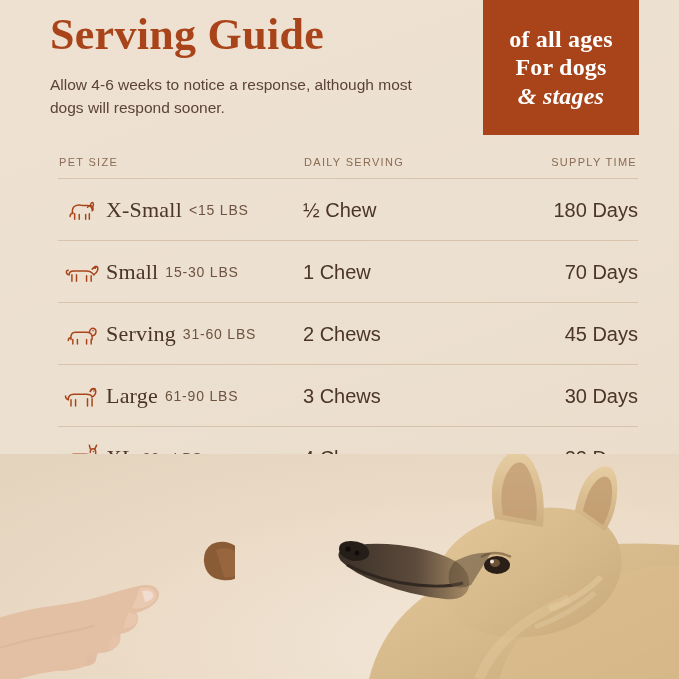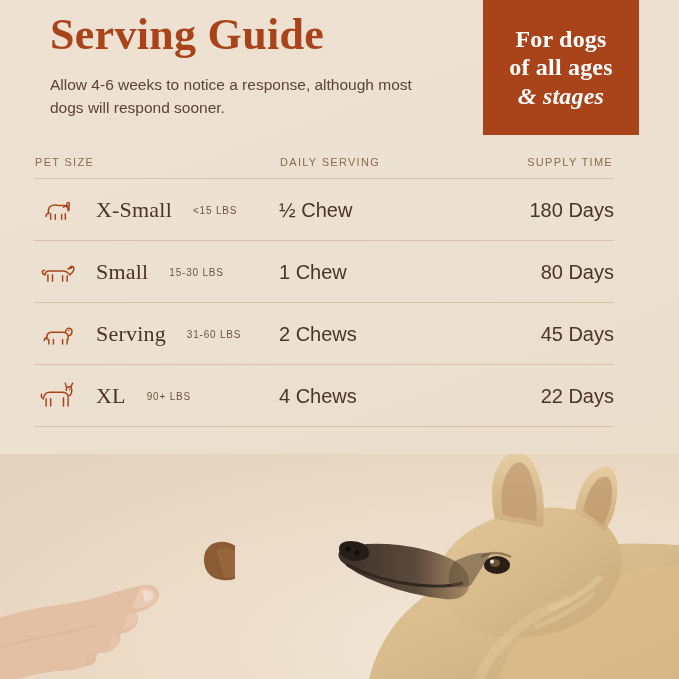--- a/index.html
+++ b/index.html
@@ -59,21 +59,21 @@
   #subtitle {
     font-size: 15.5px;
     color: #5b4434;
     line-height: 1.45;
     max-width: 390px;
     margin-top: 16px;
   }
   
   #table {
     position: absolute;
-    left: 34px; top: 155px;
+    left: 58px; top: 155px;
     width: 580px;
   }
   .col-head {
     font-size: 11px;
     letter-spacing: 1.3px;
     color: #8b6b53;
     text-transform: uppercase;
     padding-bottom: 10px;
   }
   table {
@@ -92,38 +92,37 @@
   tbody tr:last-child {
     border-bottom: 1px solid #d8c4ac;
   }
   td {
     padding: 14px 0 13px 0;
     vertical-align: middle;
   }
   .size-cell {
     display: flex;
     align-items: center;
-    gap: 14px;
   }
   .dog-icon {
     width: 48px;
     height: 34px;
     flex: 0 0 48px;
     display: flex;
     align-items: center;
     justify-content: center;
   }
   .size-name {
     font-family: "Liberation Serif", serif;
     font-size: 22px;
     color: #4a3526;
     letter-spacing: 0.2px;
   }
   .size-weight {
-    font-size: 10px;
+    font-size: 14px;
     letter-spacing: 0.8px;
     color: #6d5340;
     margin-left: 7px;
     text-transform: uppercase;
     white-space: nowrap;
     text-align: center;
   }
   .serving, .supply {
     font-size: 20px;
     color: #4a3526;
@@ -151,22 +150,22 @@
     right: 0; bottom: 0;
     width: 430px; height: 230px;
   }
 </style>
 </head>
 <body>
 
 <div id="page">
 
   <div id="badge">
+    <div class="line">of all ages</div>
     <div class="line">For dogs</div>
-    <div class="line">of all ages</div>
     <div class="line italic">&amp; stages</div>
   </div>
 
   <div id="header">
     <h1 id="title">Serving Guide</h1>
     <div id="subtitle">Allow 4-6 weeks to notice a response, although most dogs will respond sooner.</div>
   </div>
 
   <div id="table">
     <table>
@@ -211,21 +210,21 @@
                   <path d="M13 19 l0 7 M18 19 l0 7 M29 20 l0 6 M34 20 l0 6"></path>
                   <path d="M35 13 q2 -3 4 -2"></path>
                   <circle cx="38.5" cy="11.8" r="0.9" fill="#a9441a" stroke="none"></circle>
                 </svg>
               </span>
               <span class="size-name">Small</span>
               <span class="size-weight">15-30 LBS</span>
             </div>
           </td>
           <td class="c2 serving">1 Chew</td>
-          <td class="c3 supply">80 Days</td>
+          <td class="c3 supply">70 Days</td>
         </tr>
 
         <tr>
           <td class="c1">
             <div class="size-cell">
               <span class="dog-icon">
                 <svg viewBox="0 0 48 32" width="44" height="30" fill="none" stroke="#a9441a" stroke-width="1.6" stroke-linecap="round" stroke-linejoin="round">
                   <path d="M12 22 q-1 -8 5 -8 l12 0 q5 0 6 4 l0 4"></path>
                   <path d="M32 14 q1 -5 5 -4 q3 1 2 5 q-1 3 -4 3"></path>
                   <path d="M14 22 l0 5 M19 22 l0 5 M29 22 l0 5 M34 22 l0 5"></path>
@@ -234,20 +233,40 @@
                 </svg>
               </span>
               <span class="size-name">Serving</span>
               <span class="size-weight">31-60 LBS</span>
             </div>
           </td>
           <td class="c2 serving">2 Chews</td>
           <td class="c3 supply">45 Days</td>
         </tr>
 
+        <tr>
+          <td class="c1">
+            <div class="size-cell">
+              <span class="dog-icon">
+                <svg viewBox="0 0 48 32" width="44" height="30" fill="none" stroke="#a9441a" stroke-width="1.6" stroke-linecap="round" stroke-linejoin="round">
+                  <path d="M9 20 q0 -6 6 -6 l14 0 q5 0 6 3"></path>
+                  <path d="M35 17 q4 -2 4 -6 q0 -3 -3 -3 q-2 0 -3 3"></path>
+                  <path d="M9 20 q-3 -1 -3 -4"></path>
+                  <path d="M12 20 l0 7 M17 20 l0 7 M30 19 l0 8 M35 19 l0 8"></path>
+                  <path d="M33 11 q2 -4 5 -3"></path>
+                  <circle cx="37" cy="10.5" r="0.9" fill="#a9441a" stroke="none"></circle>
+                </svg>
+              </span>
+              <span class="size-name">Large</span>
+              <span class="size-weight">61-90 LBS</span>
+            </div>
+          </td>
+          <td class="c2 serving">3 Chews</td>
+          <td class="c3 supply">30 Days</td>
+        </tr>
 
         <tr>
           <td class="c1">
             <div class="size-cell">
               <span class="dog-icon">
                 <svg viewBox="0 0 48 32" width="44" height="30" fill="none" stroke="#a9441a" stroke-width="1.6" stroke-linecap="round" stroke-linejoin="round">
                   <path d="M8 19 q1 -7 7 -7 l13 0 q6 0 7 4"></path>
                   <path d="M35 16 q4 -1 4 -6 q0 -4 -3 -4 q-3 0 -3 4"></path>
                   <path d="M33 6 l-1 -4 M38 6 l2 -4"></path>
                   <path d="M8 19 q-3 -2 -2 -5"></path>

